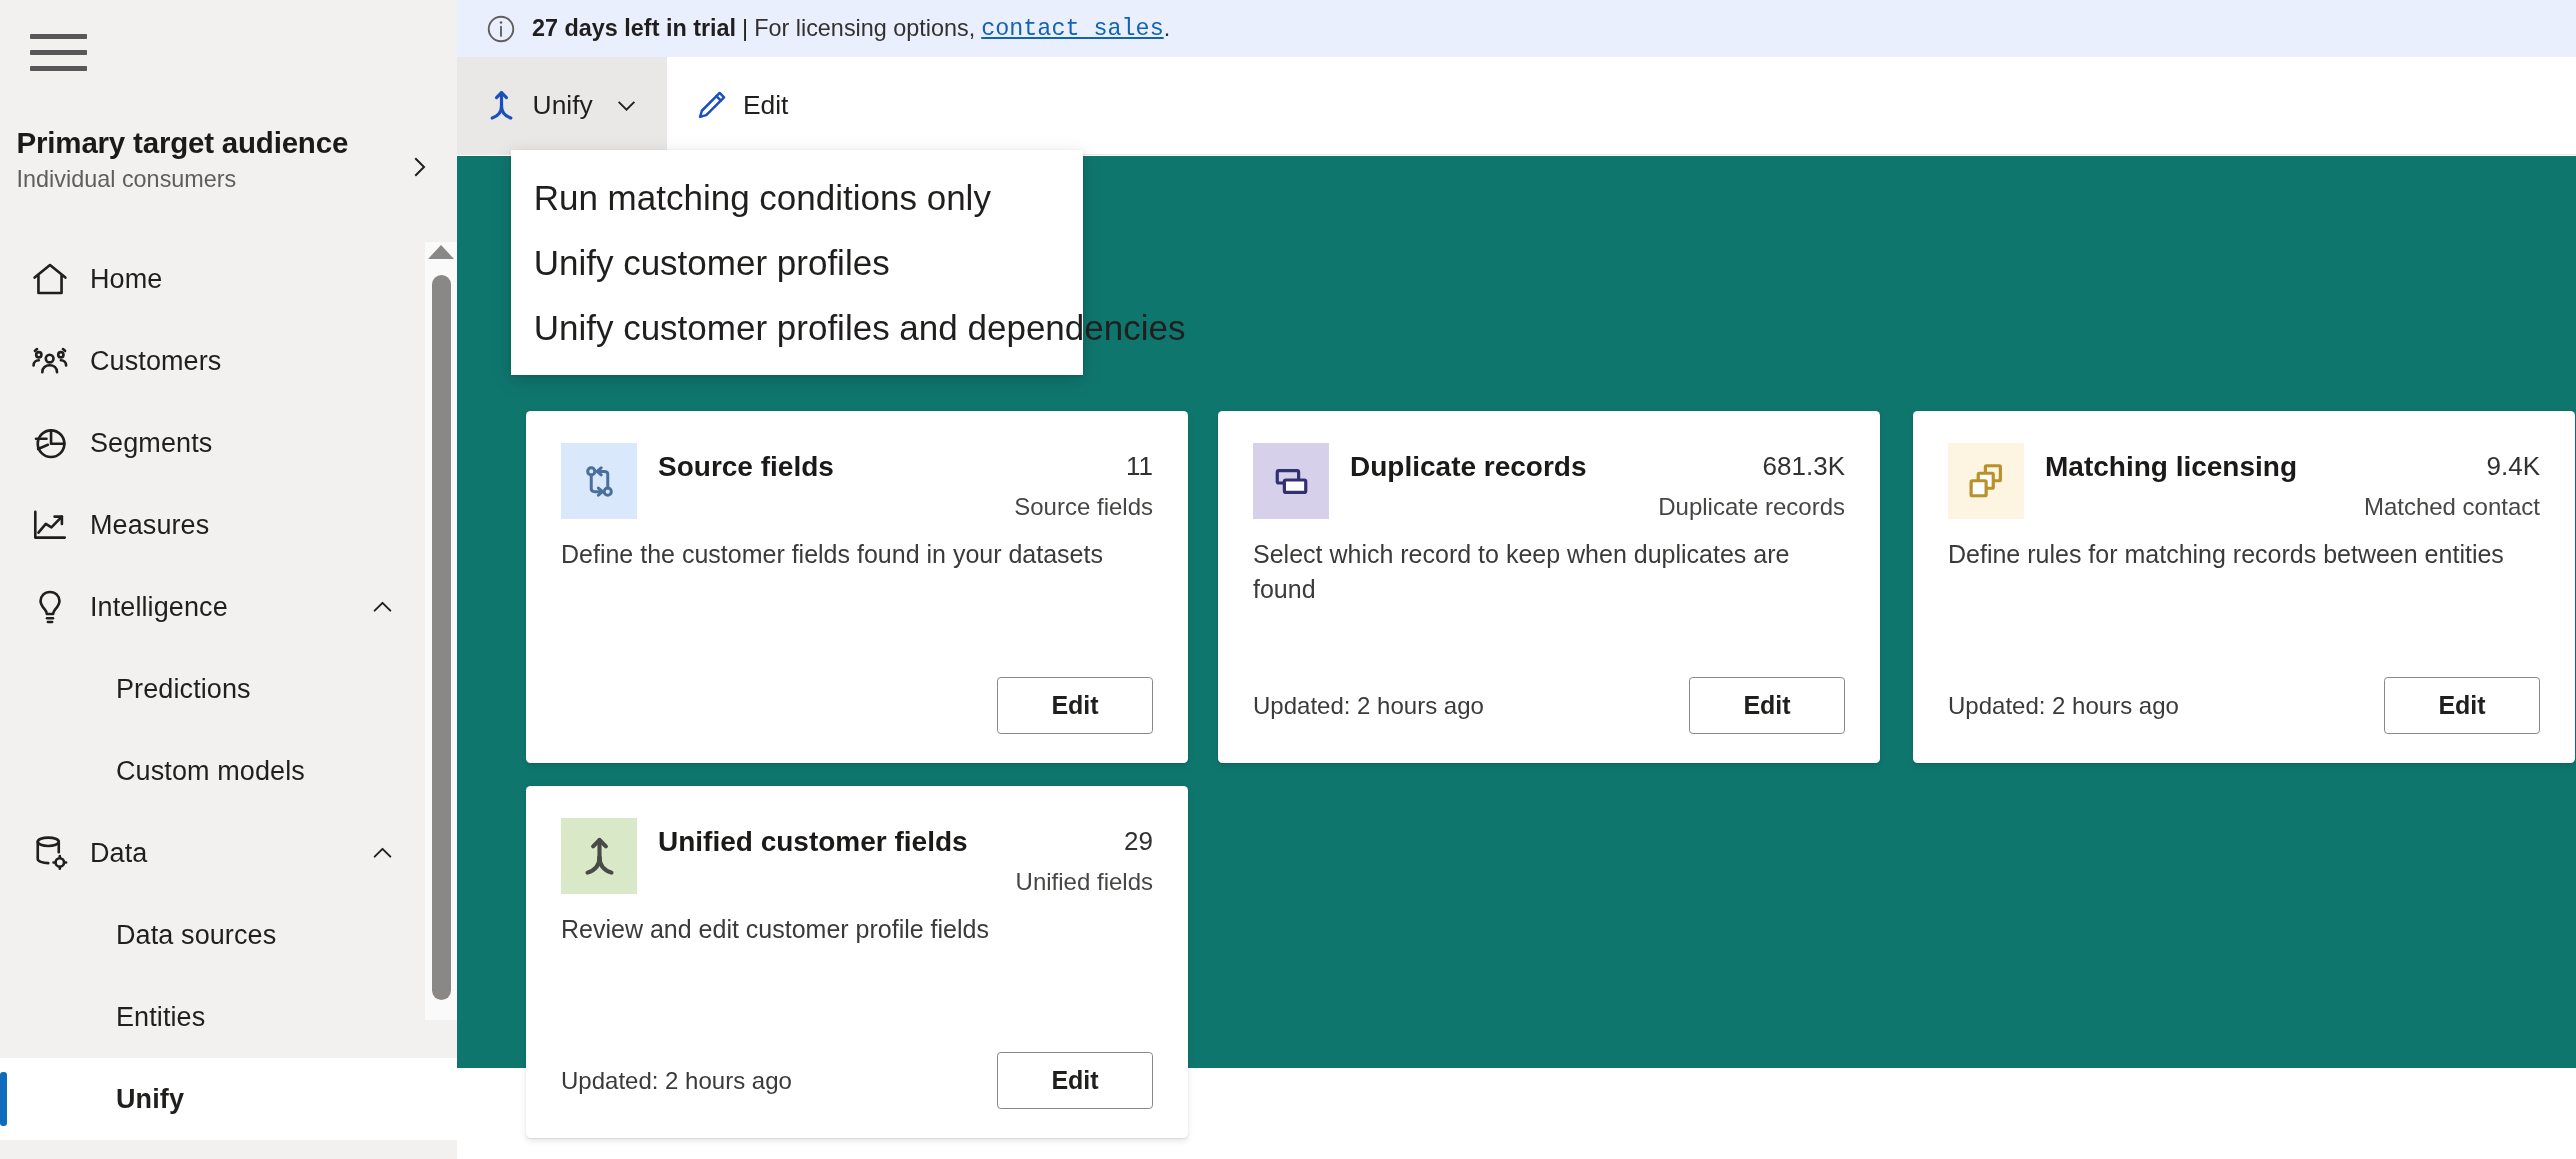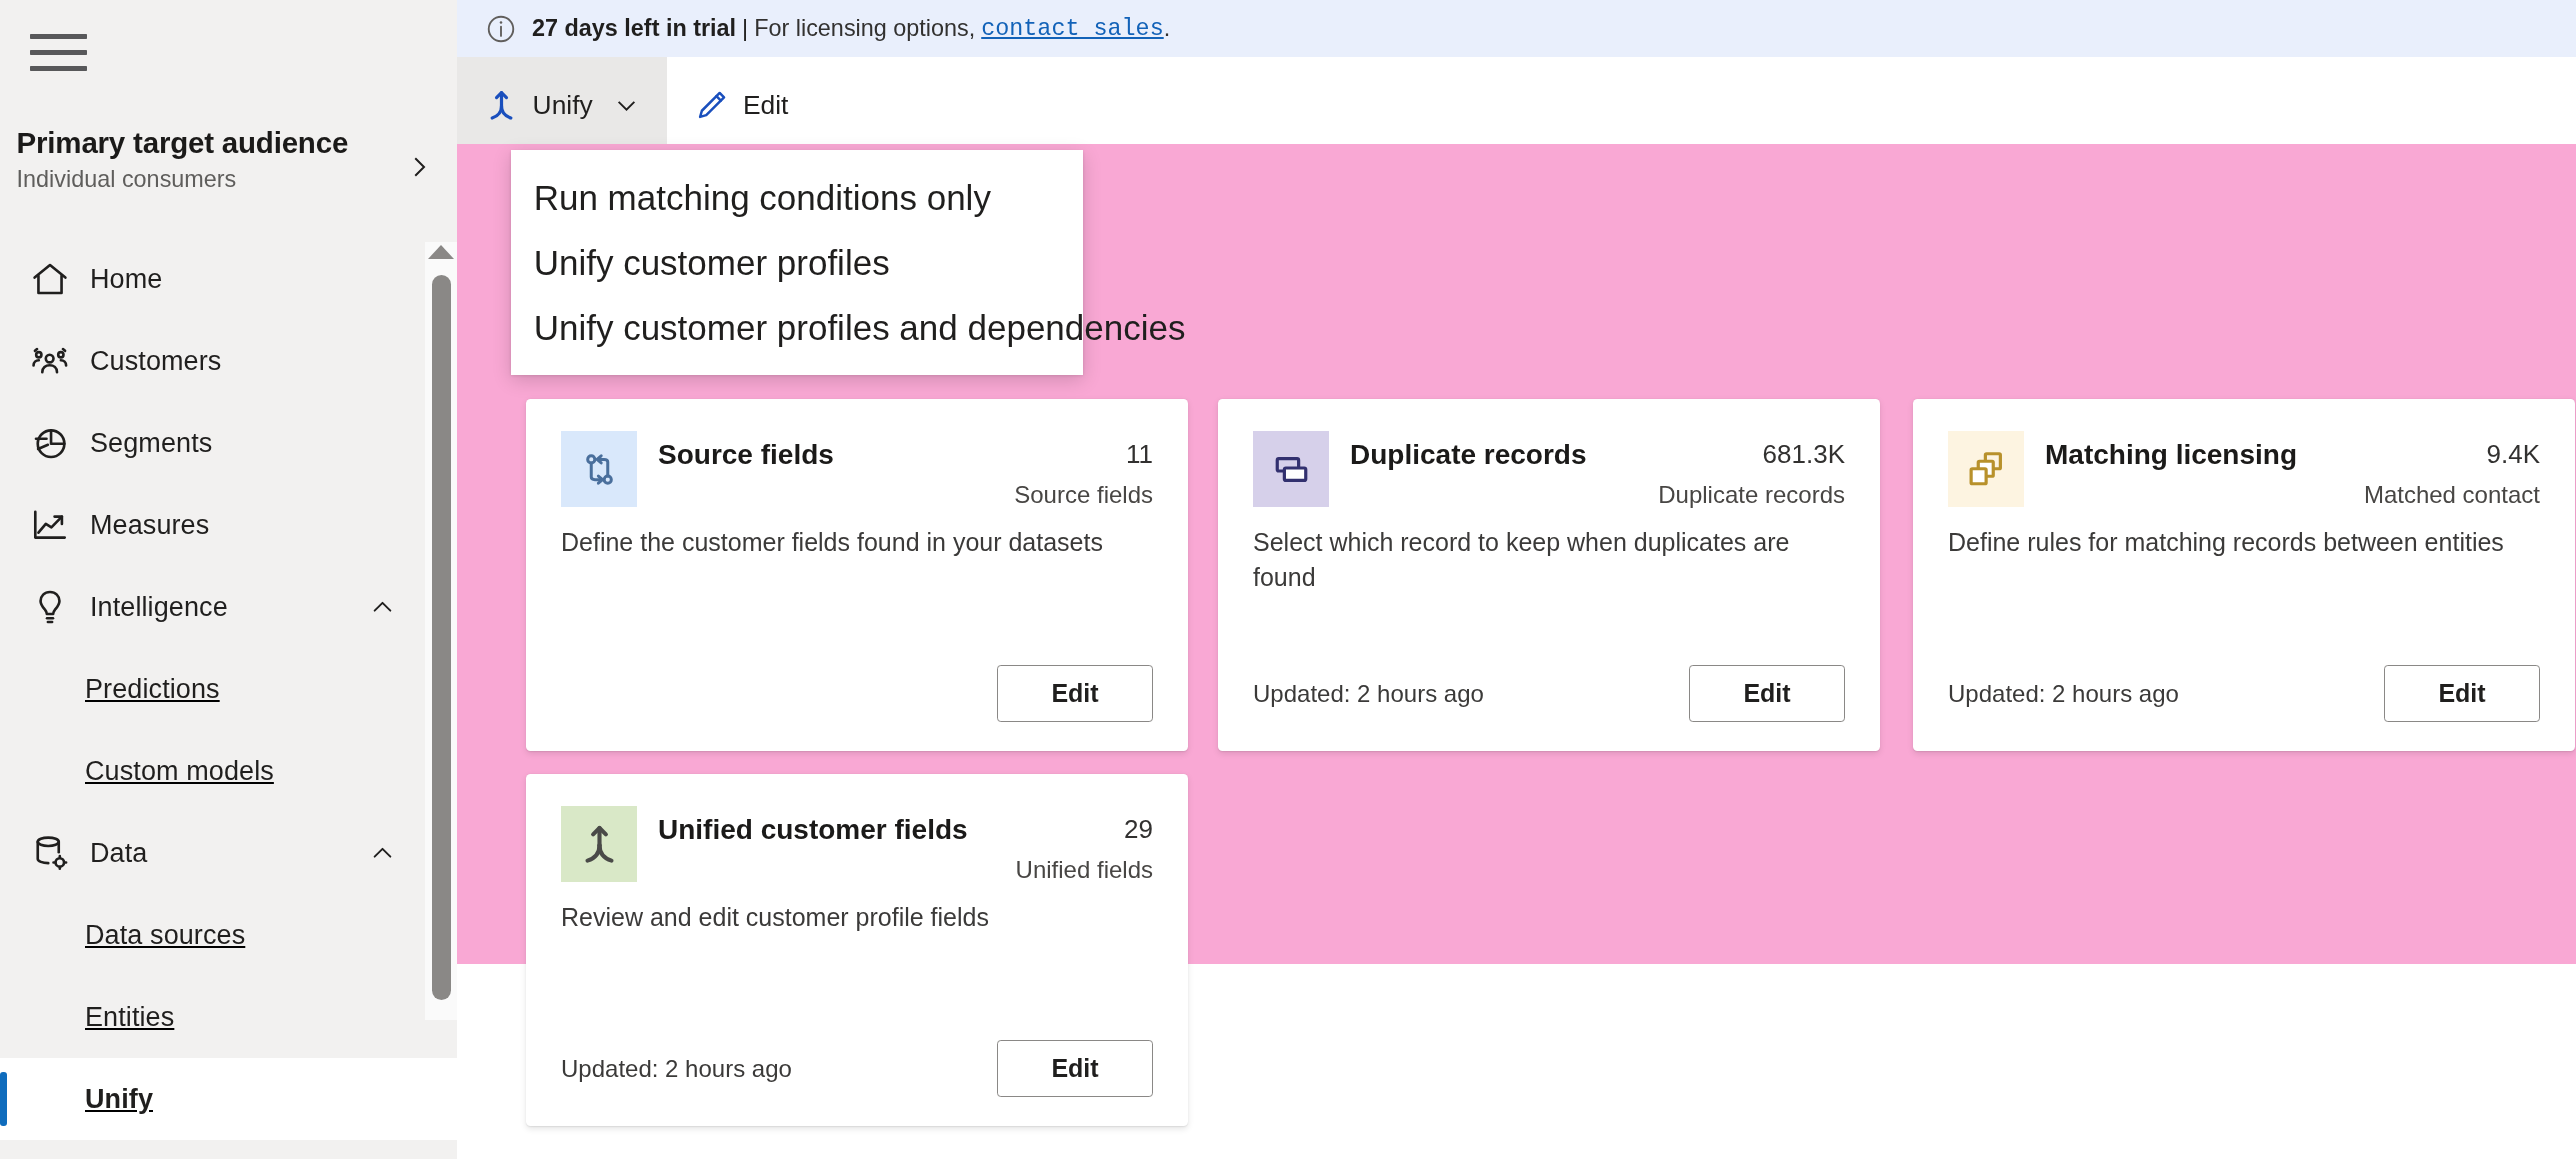--- a/index.html
+++ b/index.html
@@ -54,21 +54,21 @@
   }
   .nav-item .nav-ico {
     width: 47px; min-width: 47px; height: 47px;
     display: flex; align-items: center; justify-content: center;
     margin-right: 16.6px;
   }
   .nav-item .nav-label {
     font-size: 27px; color: #201f1e; letter-spacing: 0.1px;
     white-space: nowrap;
   }
-  .nav-item.sub { padding-left: 85px; text-decoration: underline; }
+  .nav-item.sub { padding-left: 116px; }
   .nav-item.sub .nav-label { font-size: 27px; }
   .nav-item .nav-chev {
     position: absolute; right: 60px; top: 50%; transform: translateY(-50%);
     width: 29px; height: 29px;
   }
   .nav-item.active { background: #ffffff; }
   .nav-item.active::before {
     content: ""; position: absolute; left: 0; top: 13.6px;
     width: 6.8px; height: 54px; background: #0f6cbd; border-radius: 3px;
   }
@@ -146,23 +146,23 @@
     height: 65px;
     display: flex; align-items: center;
     padding: 0 22.7px;
     font-size: 35px; color: #201f1e;
     white-space: nowrap;
     cursor: pointer;
   }
 
   
   #canvas {
-    position: absolute; left: 457px; top: 144px;
-    width: 2119px; height: 820px;
-    background: #f9a8d4;
+    position: absolute; left: 457px; top: 156px;
+    width: 2119px; height: 912px;
+    background: #0f766e;
   }
 
   .card {
     position: absolute;
     background: #ffffff;
     border-radius: 4.5px;
     box-shadow: 0 2.3px 6.8px rgba(0,0,0,0.10), 0 0.8px 1.5px rgba(0,0,0,0.08);
     width: 662px; height: 352px;
     padding: 32px 35px 29px 35px;
   }

